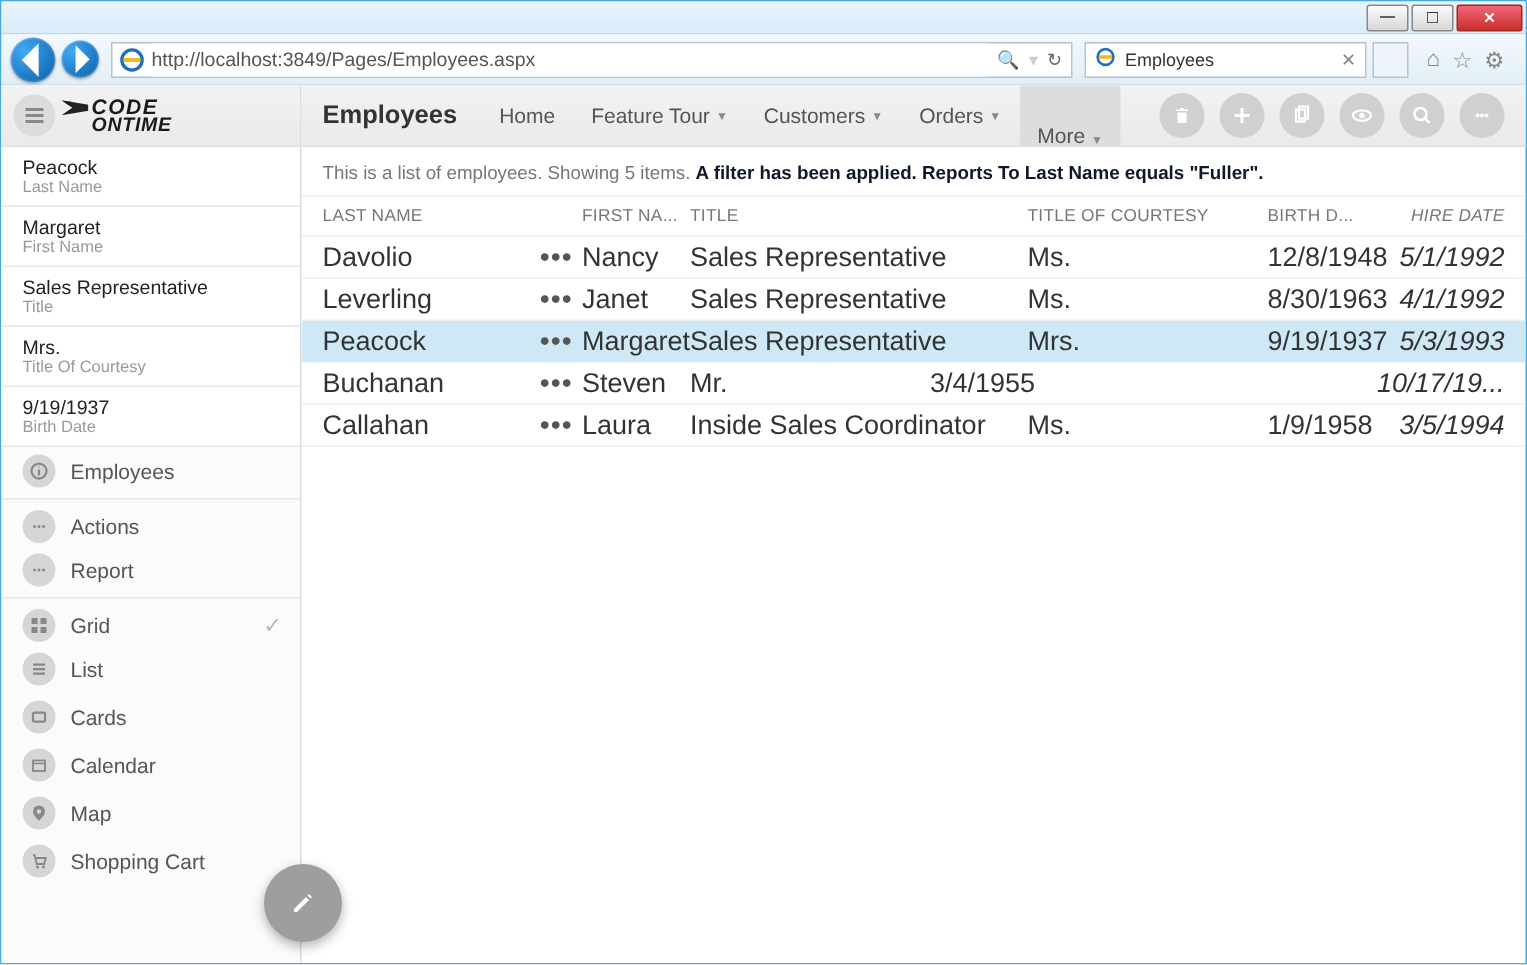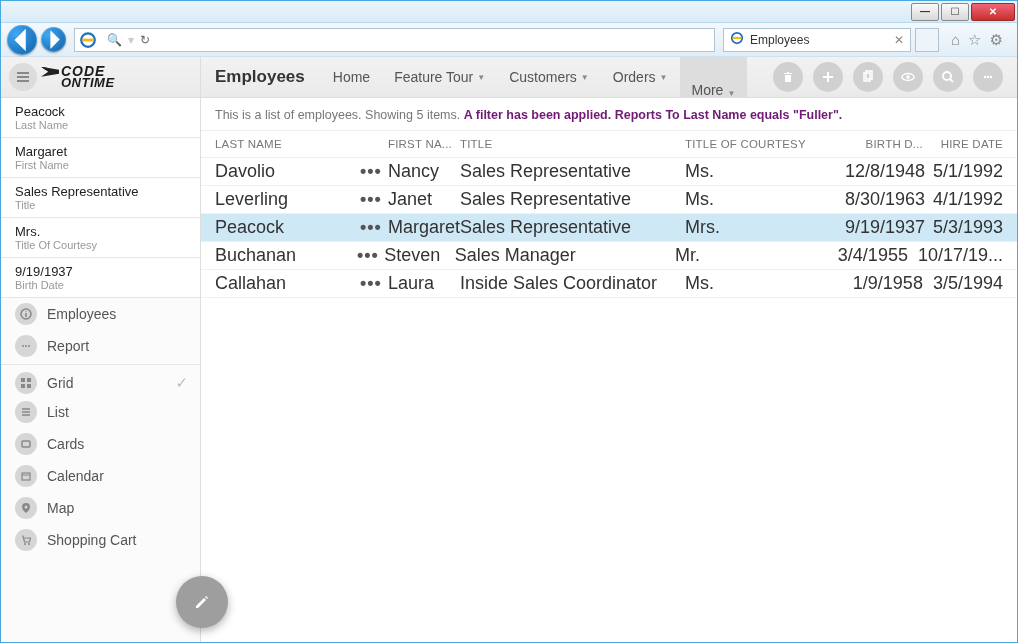--- a/index.html
+++ b/index.html
@@ -61,33 +61,33 @@
   .toolbar{height:41px; background:linear-gradient(#f2f2f2,#eaeaea); border-bottom:1px solid #ddd; display:flex; align-items:center; padding:0 14px; gap:0;}
   .tb-title{font-weight:bold; font-size:17px; color:#333; margin-right:16px;}
   .menu-item{padding:0 12px; height:41px; display:flex; align-items:center; gap:4px; font-size:14px; color:#555;}
   .menu-item .dd{font-size:8px; color:#888;}
   .menu-item.active{background:#ddd;align-items:flex-end;}
   .toolbar-spacer{flex:1;}
   .tb-iconbtn{width:30px;height:30px;border-radius:50%;background:#d0d0d0;margin-left:10px;display:flex;align-items:center;justify-content:center;color:#fff;}
   .tb-iconbtn svg{width:14px;height:14px;fill:#fff;}
   
   .infobar{padding:10px 14px 8px 14px; font-size:12.5px; color:#777;}
-  .infobar .link{color:#701a75; font-weight:600;}
+  .infobar .link{color:#0f172a; font-weight:600;}
   
   .grid{flex:1; overflow:auto;}
   .ghead{display:flex; height:28px; align-items:center; border-top:1px solid #eee; border-bottom:1px solid #eee; color:#777; font-size:11.5px; padding:0 14px; letter-spacing:0.2px;}
   .grow{display:flex; height:28px; align-items:center; border-bottom:1px solid #f0f0f0; padding:0 14px; font-size:18px; color:#333;}
   .grow.selected{background:#cfe8f6;}
   .c-last{width:145px;}
   .c-dots{width:28px; color:#555; letter-spacing:1px; font-weight:bold;}
   .c-first{width:72px;}
   .c-title{width:225px;}
   .c-toc{width:160px;}
-  .c-birth{width:88px; text-align:right; padding-right:10px;}
-  .c-hire{flex:1; text-align:right;}
+  .c-birth{width:88px; text-align:left; padding-right:10px;}
+  .c-hire{flex:1; text-align:right;font-style:italic;}
 </style>
 </head>
 <body>
 
 <div class="window">
 
   <div class="titlebar">
     <div class="titlebar-btns">
       <div class="tb-btn min"></div>
       <div class="tb-btn max"></div>
@@ -106,20 +106,21 @@
           <path d="M6 2l6 6-6 6V2z"></path>
         </svg>
     </div>
     <div class="addrwrap">
       <span class="favicon">
         <svg viewBox="0 0 16 16">
             <circle cx="8" cy="8" r="6" fill="none" stroke="#1e6fbf" stroke-width="2"></circle>
             <path d="M3 8h10" stroke="#f5b814" stroke-width="2.5"></path>
           </svg>
       </span>
+      <input class="addr" value="http://localhost:3849/Pages/Employees.aspx" style="">
       <div class="addr-icons">
         <span>🔍</span>
         <span style="color:#ccc">▾</span>
         <span>↻</span>
       </div>
     </div>
     <div class="tab">
       <span class="favicon">
         <svg width="14" height="14" viewBox="0 0 16 16">
             <circle cx="8" cy="8" r="6" fill="none" stroke="#1e6fbf" stroke-width="2"></circle>
@@ -176,20 +177,30 @@
         </div>
 
       <div class="sb-item">
         <span class="sb-icon">
             <svg viewBox="0 0 12 12">
               <circle cx="6" cy="6" r="5" fill="none" stroke="#888" stroke-width="1.5"></circle>
               <path d="M6 5v4M6 3v.5" stroke="#888" stroke-width="1.5"></path>
             </svg>
           </span>
         <span>Employees</span>
+      </div>
+      <div class="sb-item sb-sect-top">
+        <span class="sb-icon">
+            <svg viewBox="0 0 12 12">
+              <circle cx="3" cy="6" r="1"></circle>
+              <circle cx="6" cy="6" r="1"></circle>
+              <circle cx="9" cy="6" r="1"></circle>
+            </svg>
+          </span>
+        <span>Actions</span>
       </div>
       <div class="sb-item">
         <span class="sb-icon">
             <svg viewBox="0 0 12 12">
               <circle cx="3" cy="6" r="1"></circle>
               <circle cx="6" cy="6" r="1"></circle>
               <circle cx="9" cy="6" r="1"></circle>
             </svg>
           </span>
         <span>Report</span>
@@ -356,21 +367,20 @@
               <div class="c-first">Margaret</div>
               <div class="c-title">Sales Representative</div>
               <div class="c-toc">Mrs.</div>
               <div class="c-birth">9/19/1937</div>
               <div class="c-hire">5/3/1993</div>
             </div>
             <div class="grow">
               <div class="c-last">Buchanan</div>
               <div class="c-dots">•••</div>
               <div class="c-first">Steven</div>
-              <div class="c-title">Sales Manager</div>
               <div class="c-toc">Mr.</div>
               <div class="c-birth">3/4/1955</div>
               <div class="c-hire">10/17/19...</div>
             </div>
             <div class="grow">
               <div class="c-last">Callahan</div>
               <div class="c-dots">•••</div>
               <div class="c-first">Laura</div>
               <div class="c-title">Inside Sales Coordinator</div>
               <div class="c-toc">Ms.</div>

